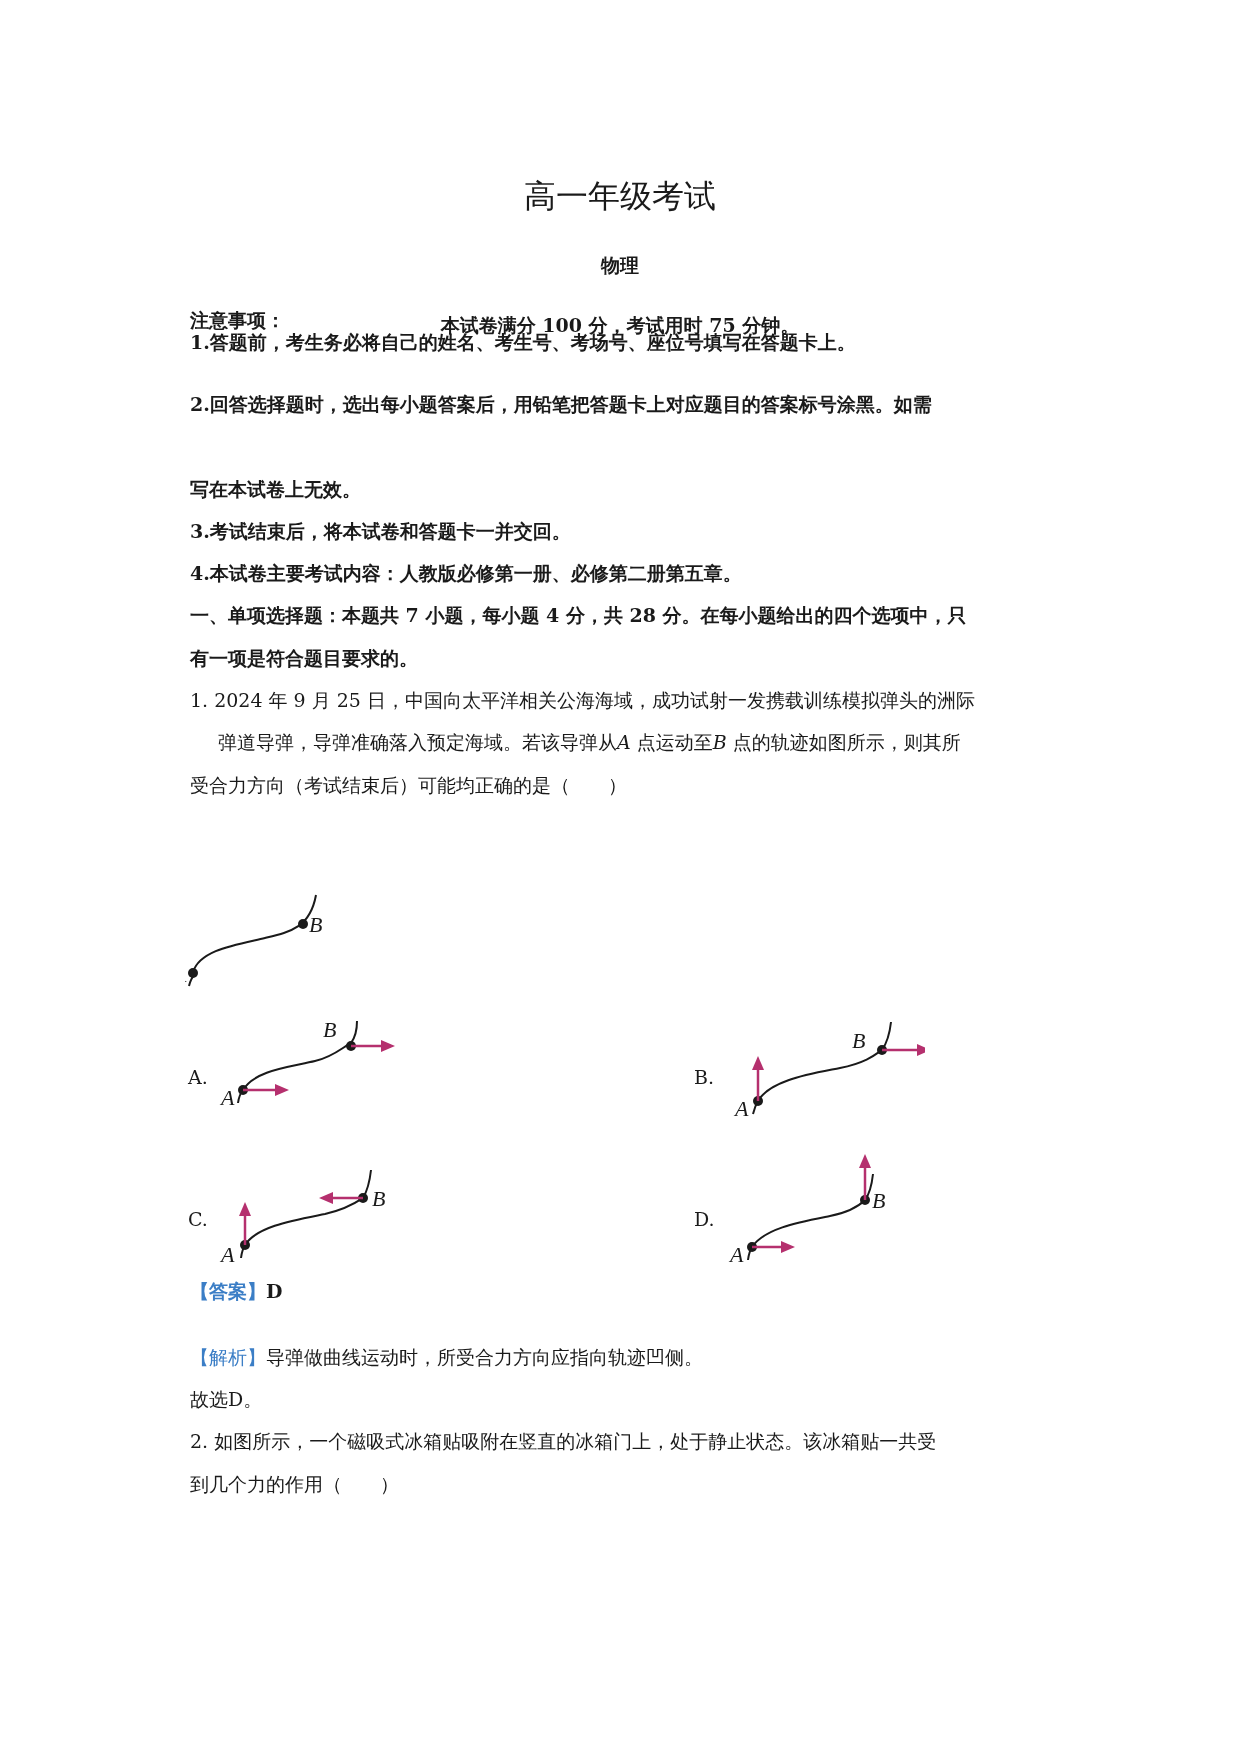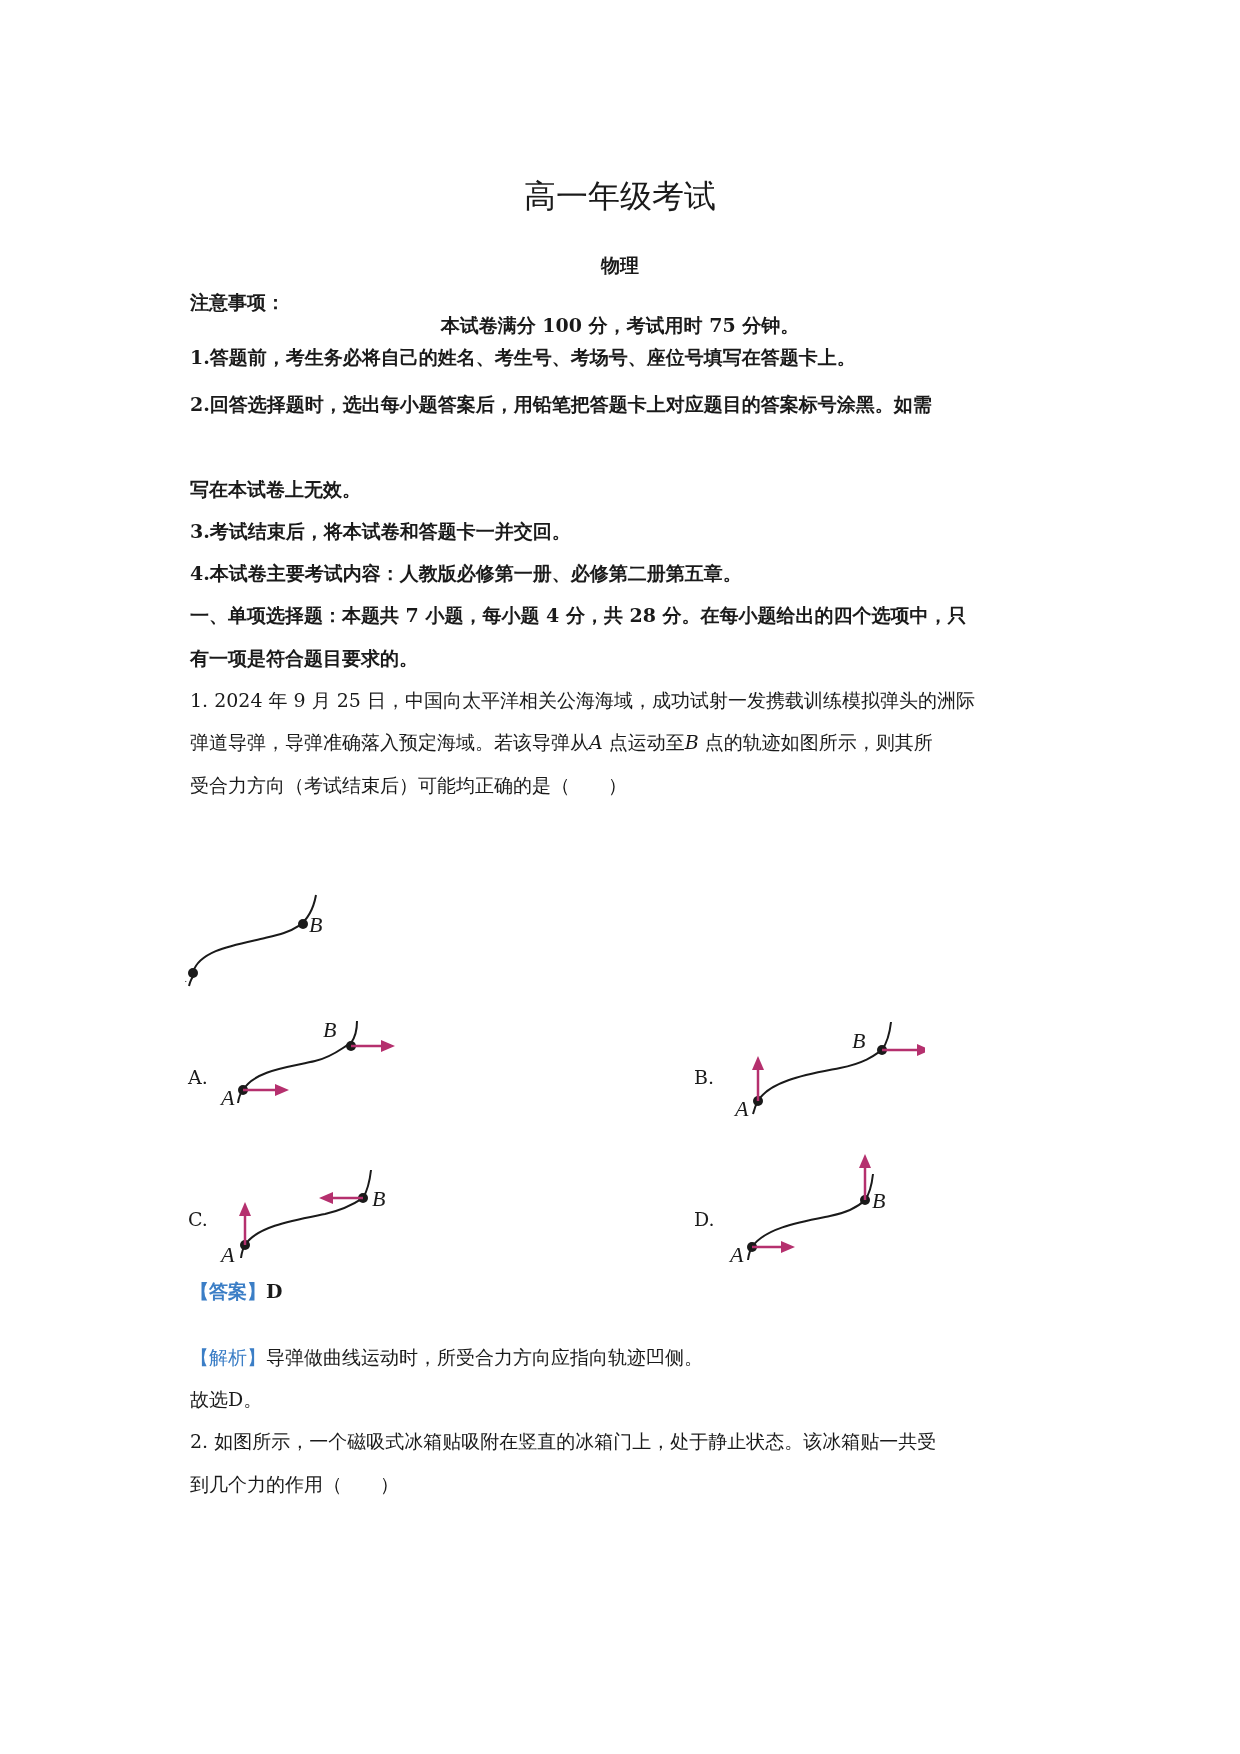--- a/index.html
+++ b/index.html
@@ -58,32 +58,32 @@
   </style>
 </head>
 <body>
 
 <div class="page">
 
   <div class="abs subject">物理</div>
   <div class="abs title">高一年级考试</div>
   <div class="abs duration">本试卷满分 100 分，考试用时 75 分钟。</div>
 
-  <div class="abs line bold" style="top:289px;">注意事项：</div>
-  <div class="abs line bold" style="top:344px;">1.答题前，考生务必将自己的姓名、考生号、考场号、座位号填写在答题卡上。</div>
+  <div class="abs line bold" style="top:307px;">注意事项：</div>
+  <div class="abs line bold" style="top:329px;">1.答题前，考生务必将自己的姓名、考生号、考场号、座位号填写在答题卡上。</div>
   <div class="abs line bold" style="top:391px;">2.回答选择题时，选出每小题答案后，用铅笔把答题卡上对应题目的答案标号涂黑。如需</div>
   <div class="abs line bold" style="top:476px;">写在本试卷上无效。</div>
   <div class="abs line bold" style="top:518px;">3.考试结束后，将本试卷和答题卡一并交回。</div>
   <div class="abs line bold" style="top:560px;">4.本试卷主要考试内容：人教版必修第一册、必修第二册第五章。</div>
 
   <div class="abs line bold" style="top:602px;">一、单项选择题：本题共 7 小题，每小题 4 分，共 28 分。在每小题给出的四个选项中，只</div>
   <div class="abs line bold" style="top:645px;">有一项是符合题目要求的。</div>
 
   <div class="abs line q-text" style="top:687px;text-align:right;">1. 2024 年 9 月 25 日，中国向太平洋相关公海海域，成功试射一发携载训练模拟弹头的洲际</div>
-  <div class="abs line q-text" style="top:729px;">
+  <div class="abs line q-text" style="top:729px;margin-left:28px;">
     <span>弹道导弹，导弹准确落入预定海域。若该导弹从</span><span class="italic">A</span><span> 点运动至</span><span class="italic">B</span><span> 点的轨迹如图所示，则其所</span>
   </div>
   <div class="abs line q-text" style="top:772px;">受合力方向（考试结束后）可能均正确的是（　　）</div>
 
   <svg class="fig" style="left:185px; top:890px;" width="150" height="110">
     <path d="M 28 82 C 35 60, 70 55, 100 48 C 125 42, 145 38, 151 5" fill="none" stroke="#1a1a1a" stroke-width="2" transform="translate(-20,0)"></path>
     <path d="M 4 96 Q 6 88, 10 84" fill="none" stroke="#1a1a1a" stroke-width="2"></path>
     <circle cx="8" cy="83" r="5" fill="#1a1a1a"></circle>
     <circle cx="118" cy="34" r="5" fill="#1a1a1a"></circle>
     <text x="-12" y="92" font-family="Liberation Serif, serif" font-style="italic" font-size="22" fill="#1a1a1a">A</text>

